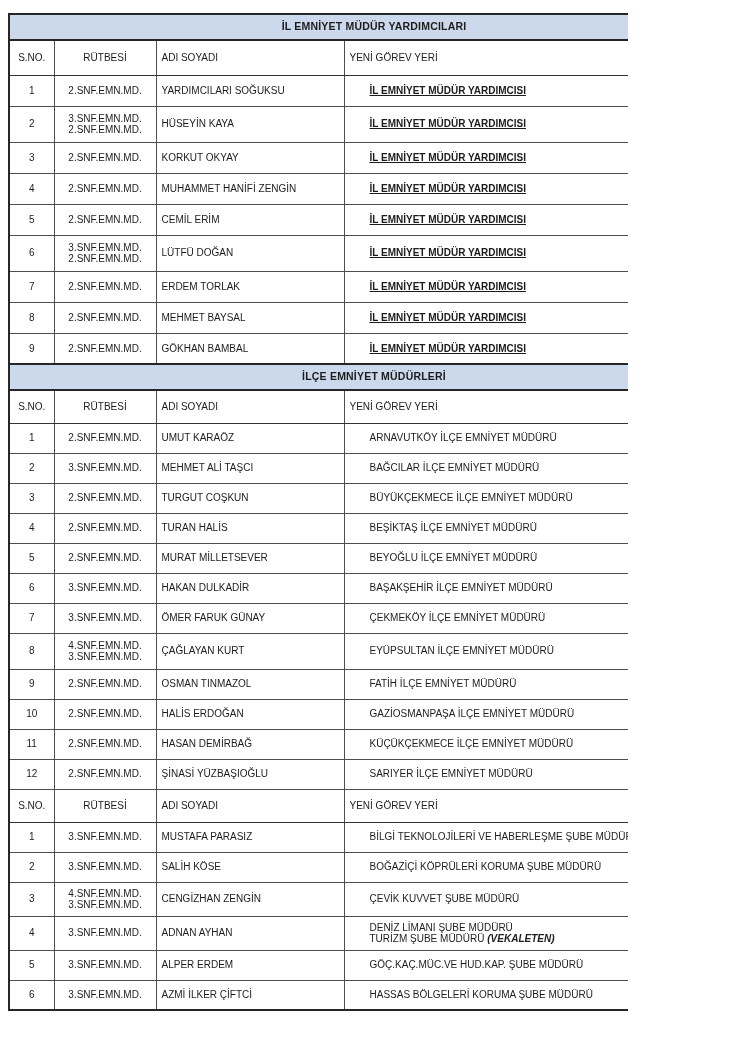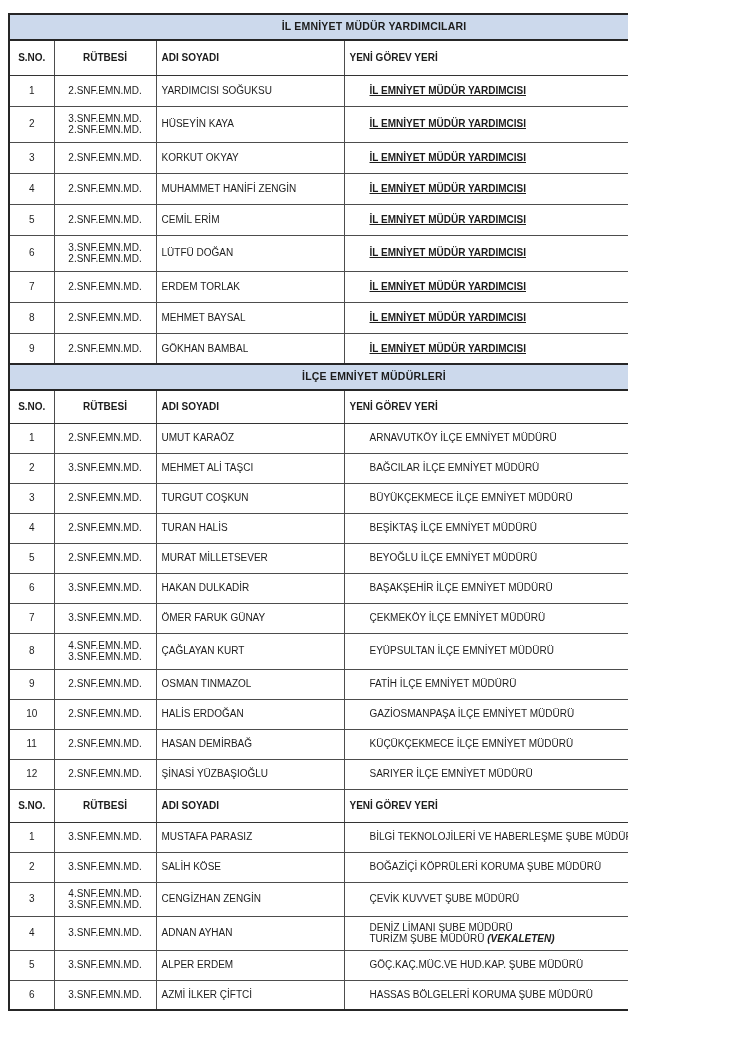--- a/index.html
+++ b/index.html
@@ -48,21 +48,21 @@
     font-size: 10.5px;
     letter-spacing: 0.2px;
     height: 26px;
     border-top: 2px solid var(--border-outer);
     border-bottom: 2px solid var(--border-outer);
   }
 
   
   tr.cols { height: 33px; }
   tr.cols.s0 { height: 35px; }
-  tr.cols td { font-weight: bold; border-bottom: 1px solid #333; }
+  tr.cols td { font-weight: normal; border-bottom: 1px solid #333; }
   tr.cols td.c0 { text-align: center; }
   tr.cols td.c1 { text-align: center; margin-left: 12px; }
   tr.cols td.c2, tr.cols td.c3 { text-align: left; }
 
   
   tr.data { height: 30px; }
   tr.data.s0 { height: 31px; }
   tr.data.tall { height: 36px; }
   tr.data.s2.tall { height: 34px; }
 
@@ -99,21 +99,21 @@
           <td class="c0">S.NO.</td>
           <td class="c1">RÜTBESİ</td>
           <td class="c2">ADI SOYADI</td>
           <td class="c3">YENİ GÖREV YERİ</td>
         </tr>
         <tr class="data s0">
           <td class="no">1</td>
           <td class="rank">
             <div class="rank-line">2.SNF.EMN.MD.</div>
           </td>
-          <td class="name">YARDIMCISI SOĞUKSU</td>
+          <td class="name">YARDIMCILARI SOĞUKSU</td>
           <td class="gorev">
             <div class="assignment-line emph"><span>İL EMNİYET MÜDÜR YARDIMCISI</span></div>
           </td>
         </tr>
         <tr class="data s0 tall">
           <td class="no">2</td>
           <td class="rank">
             <div class="rank-line">3.SNF.EMN.MD.</div>
             <div class="rank-line">2.SNF.EMN.MD.</div>
           </td>

